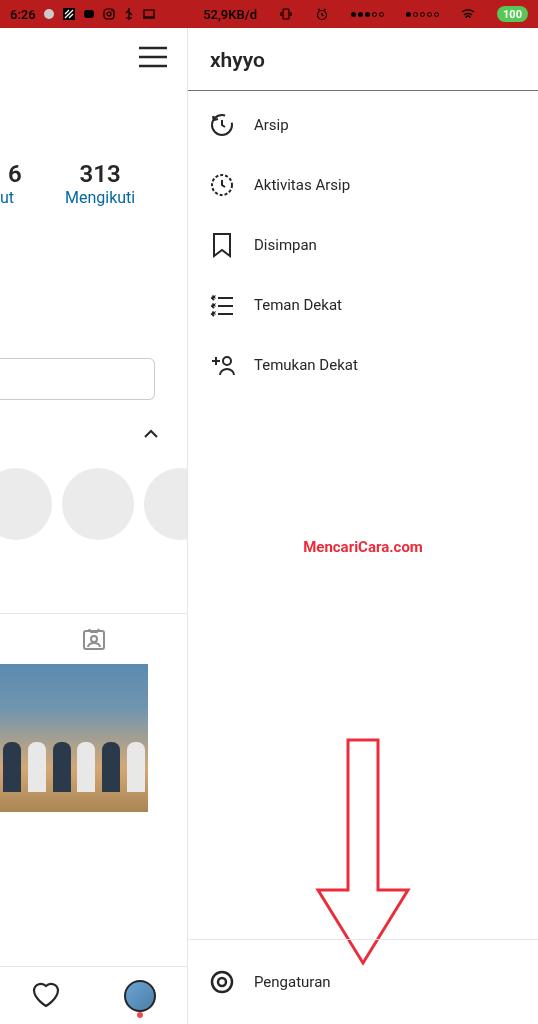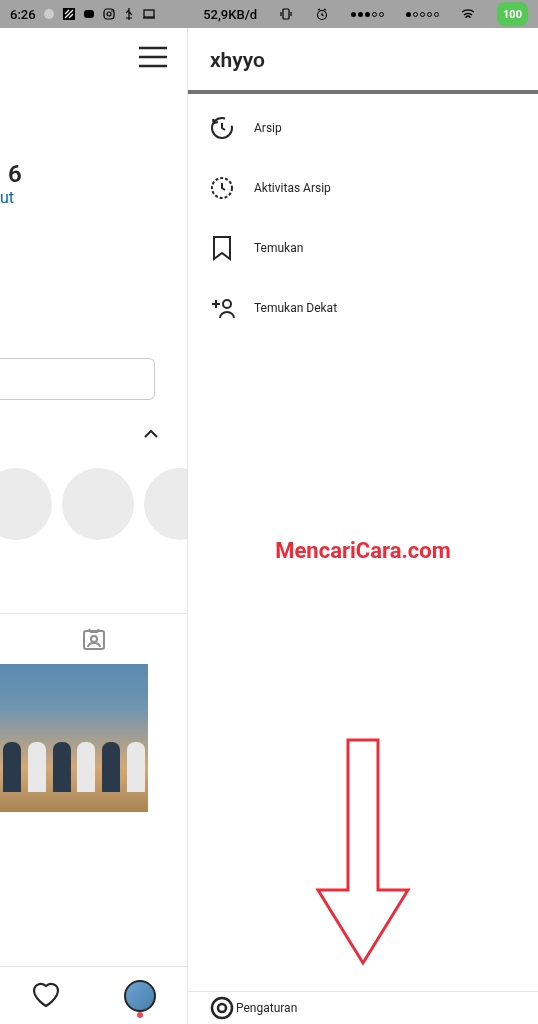--- a/index.html
+++ b/index.html
@@ -12,21 +12,21 @@
       overflow: hidden;
     }
     .status-bar {
       height: 28px;
       display: flex;
       align-items: center;
       padding: 0 10px;
       font-size: 13px;
       font-weight: 500;
       color: #000;
-      background: #a3a3a3;
+      background: #b91c1c;
     }
     .status-left {
       display: flex;
       align-items: center;
       gap: 6px;
     }
     .status-right {
       margin-left: auto;
       display: flex;
       align-items: center;
@@ -40,21 +40,21 @@
       justify-content: center;
     }
     .status-icon svg { width: 14px; height: 14px; }
     .battery {
       background: #55c855;
       border-radius: 8px;
       padding: 0 6px;
       font-size: 11px;
       font-weight: bold;
       color: #fff;
-      height: 24px;
+      height: 16px;
       display: flex;
       align-items: center;
     }
     .dots { display: flex; gap: 2px; }
     .dot { width: 5px; height: 5px; border-radius: 50%; background: #000; }
     .dot.empty { background: transparent; border: 1px solid #000; }
 
     .main-content {
       position: absolute;
       top: 28px;
@@ -201,21 +201,21 @@
 
     
     .drawer {
       width: 350px;
       height: 100%;
       background: #fff;
       position: relative;
     }
     .drawer-header {
       padding: 20px 22px 18px;
-      border-bottom: 4px solid #737373;
+      border-bottom: 1px solid #737373;
     }
     .drawer-username {
       font-size: 21px;
       font-weight: 600;
       color: #262626;
     }
     .drawer-menu {
       padding: 4px 0;
     }
     .drawer-item {
@@ -226,48 +226,49 @@
     }
     .drawer-icon {
       width: 28px;
       height: 28px;
       display: flex;
       align-items: center;
       justify-content: center;
       flex-shrink: 0;
     }
     .drawer-label {
-      font-size: 12px;
+      font-size: 15px;
       color: #262626;
     }
     .watermark {
       position: absolute;
       top: 510px;
       left: 50%;
       transform: translateX(-50%);
-      font-size: 22px;
+      font-size: 15px;
       font-weight: 700;
       color: #eb2c3b;
       white-space: nowrap;
     }
     .red-arrow {
       position: absolute;
       top: 710px;
       left: 50%;
       transform: translateX(-50%);
     }
     .drawer-footer {
       position: absolute;
       bottom: 0;
       left: 0;
       width: 100%;
       border-top: 1px solid #e6e6e6;
       display: flex;
       align-items: center;
-      padding: 2px 20px;
+      padding: 28px 20px;
+      gap: 18px;
     }
   </style>
 </head>
 <body>
 
 <div class="status-bar">
   <div class="status-left">
     <span>6:26</span>
     <span class="status-icon">
       <svg viewBox="0 0 14 14">
@@ -351,20 +352,24 @@
       <svg width="28" height="22" viewBox="0 0 28 22">
           <path d="M0 2h28M0 11h28M0 20h28" stroke="#262626" stroke-width="2.5"></path>
         </svg>
     </div>
 
     <div class="stat-partial">
       <div class="stat-num">6</div>
       <div class="stat-label">ut</div>
     </div>
 
+    <div style="position:absolute;top:132px;left:65px;text-align:center;">
+      <div class="stat-num">313</div>
+      <div class="stat-label">Mengikuti</div>
+    </div>
 
     <div class="input-box"></div>
 
     <div class="chevron-up">
       <svg width="16" height="10" viewBox="0 0 16 10">
           <path d="M2 8l6-6 6 6" stroke="#262626" stroke-width="2" fill="none"></path>
         </svg>
     </div>
 
     <div class="story-row">
@@ -435,23 +440,34 @@
         <span class="drawer-label">Aktivitas Arsip</span>
       </div>
 
 
       <div class="drawer-item">
         <span class="drawer-icon">
           <svg width="24" height="26" viewBox="0 0 24 26">
               <path d="M4 2h16v22l-8-6-8 6z" fill="none" stroke="#262626" stroke-width="2"></path>
             </svg>
         </span>
-        <span class="drawer-label">Temukan</span>
-      </div>
-
+        <span class="drawer-label">Disimpan</span>
+      </div>
+
+      <div class="drawer-item">
+        <span class="drawer-icon">
+          <svg width="26" height="24" viewBox="0 0 26 24">
+              <path d="M5 3l-2 2 2 2-2-2zM9 5h15M5 11l-2 2 2 2-2-2zM9 13h15M5 19l-2 2 2 2-2-2zM9 21h15" stroke="#262626" stroke-width="2" fill="none"></path>
+              <path d="M3 2l2 1 2-1-1 2 1 2-2-1-2 1 1-2z" fill="#262626"></path>
+              <path d="M3 10l2 1 2-1-1 2 1 2-2-1-2 1 1-2z" fill="#262626"></path>
+              <path d="M3 18l2 1 2-1-1 2 1 2-2-1-2 1 1-2z" fill="#262626"></path>
+            </svg>
+        </span>
+        <span class="drawer-label">Teman Dekat</span>
+      </div>
 
       <div class="drawer-item">
         <span class="drawer-icon">
           <svg width="28" height="24" viewBox="0 0 28 24">
               <path d="M4 8h8M8 4v8" stroke="#262626" stroke-width="2"></path>
               <circle cx="19" cy="8" r="4" fill="none" stroke="#262626" stroke-width="2"></circle>
               <path d="M12 22a7 6 0 0114 0" fill="none" stroke="#262626" stroke-width="2"></path>
             </svg>
         </span>
         <span class="drawer-label">Temukan Dekat</span>

